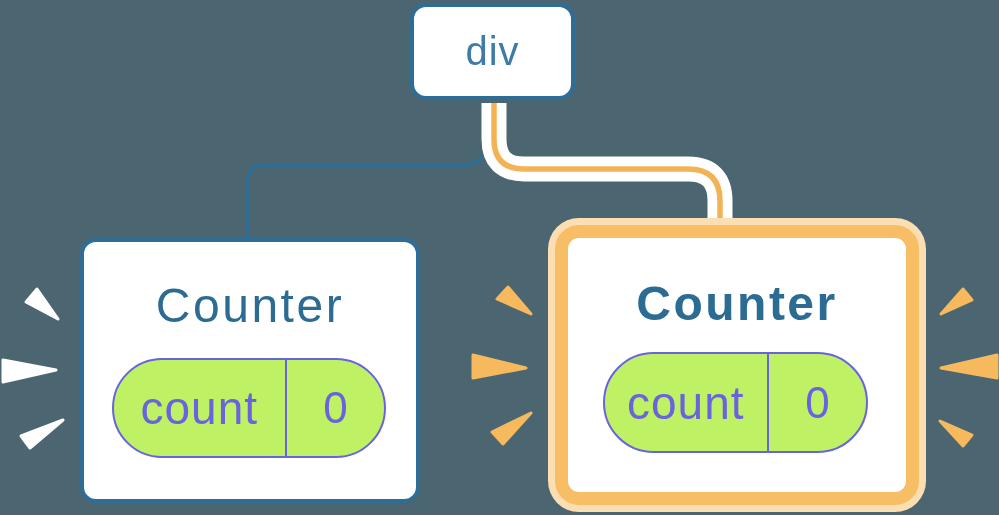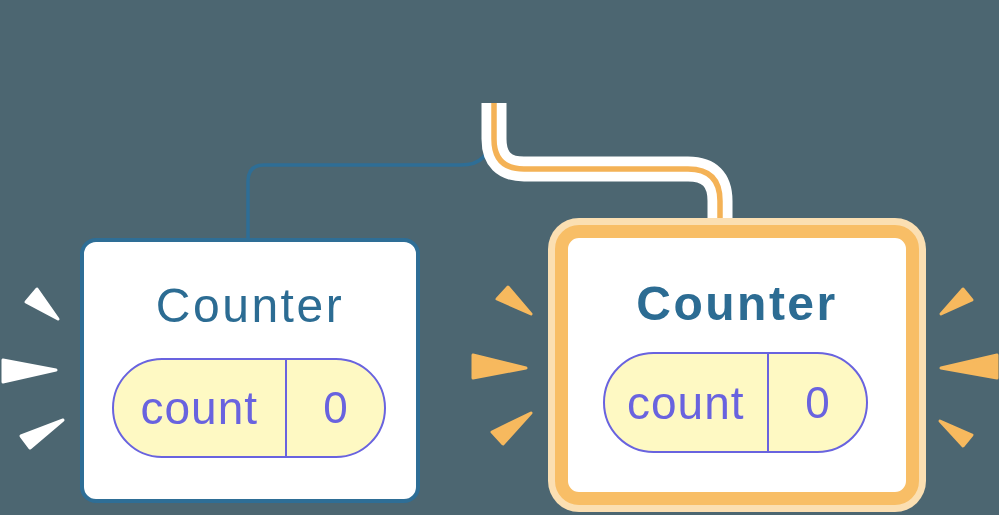--- a/index.html
+++ b/index.html
@@ -19,21 +19,21 @@
     left:555px;top:225px;width:364px;height:280px;background:#FFFFFF;
     border:13px solid #F8BE66;border-radius:24px;box-shadow:0 0 0 7px #FBDFB2;
   }
   .counter-title{
     position:absolute;left:0;right:0;top:44px;text-align:center;
     font-size:48px;letter-spacing:2.5px;color:#2C6C93;line-height:40px;
   }
   .counter-title.bold{font-weight:bold;top:46px;}
   .state-pill{
     position:absolute;display:flex;align-items:stretch;
-    border:2.5px solid #6963DF;border-radius:52px;background:#fef9c3;overflow:hidden;justify-content:flex-end;
+    border:2.5px solid #6963DF;border-radius:52px;background:#bef264;overflow:hidden;justify-content:flex-end;
   }
   .pill-left{left:28px;top:116px;width:274px;height:100px;}
   .pill-right-card{left:35px;top:114px;width:265px;height:101px;}
   .pill-key{
     flex:1;display:flex;align-items:center;justify-content:center;
     font-size:46px;color:#6963DF;letter-spacing:1px;
   }
   .pill-divider{width:2.5px;background:#6963DF;}
   .pill-value{
     width:97px;display:flex;align-items:center;justify-content:center;
@@ -65,20 +65,23 @@
       <polygon points="531,413 503,444 492,432"></polygon>
     </g>
 
     <g stroke-linejoin="round" stroke-width="3" stroke="#F7B95E" fill="#F7B95E">
       <polygon points="963,289 972,300 941,314"></polygon>
       <polygon points="997,355 997,378 941,368"></polygon>
       <polygon points="963,446 972,435 940,421"></polygon>
     </g>
   </svg>
 
+  <div class="node node-root">
+    <span class="root-label">div</span>
+  </div>
 
   <div class="node node-counter">
     <div class="counter-title">Counter</div>
     <div class="state-pill pill-left">
       <div class="pill-key">count</div>
       <div class="pill-divider"></div>
       <div class="pill-value">0</div>
     </div>
   </div>
 

